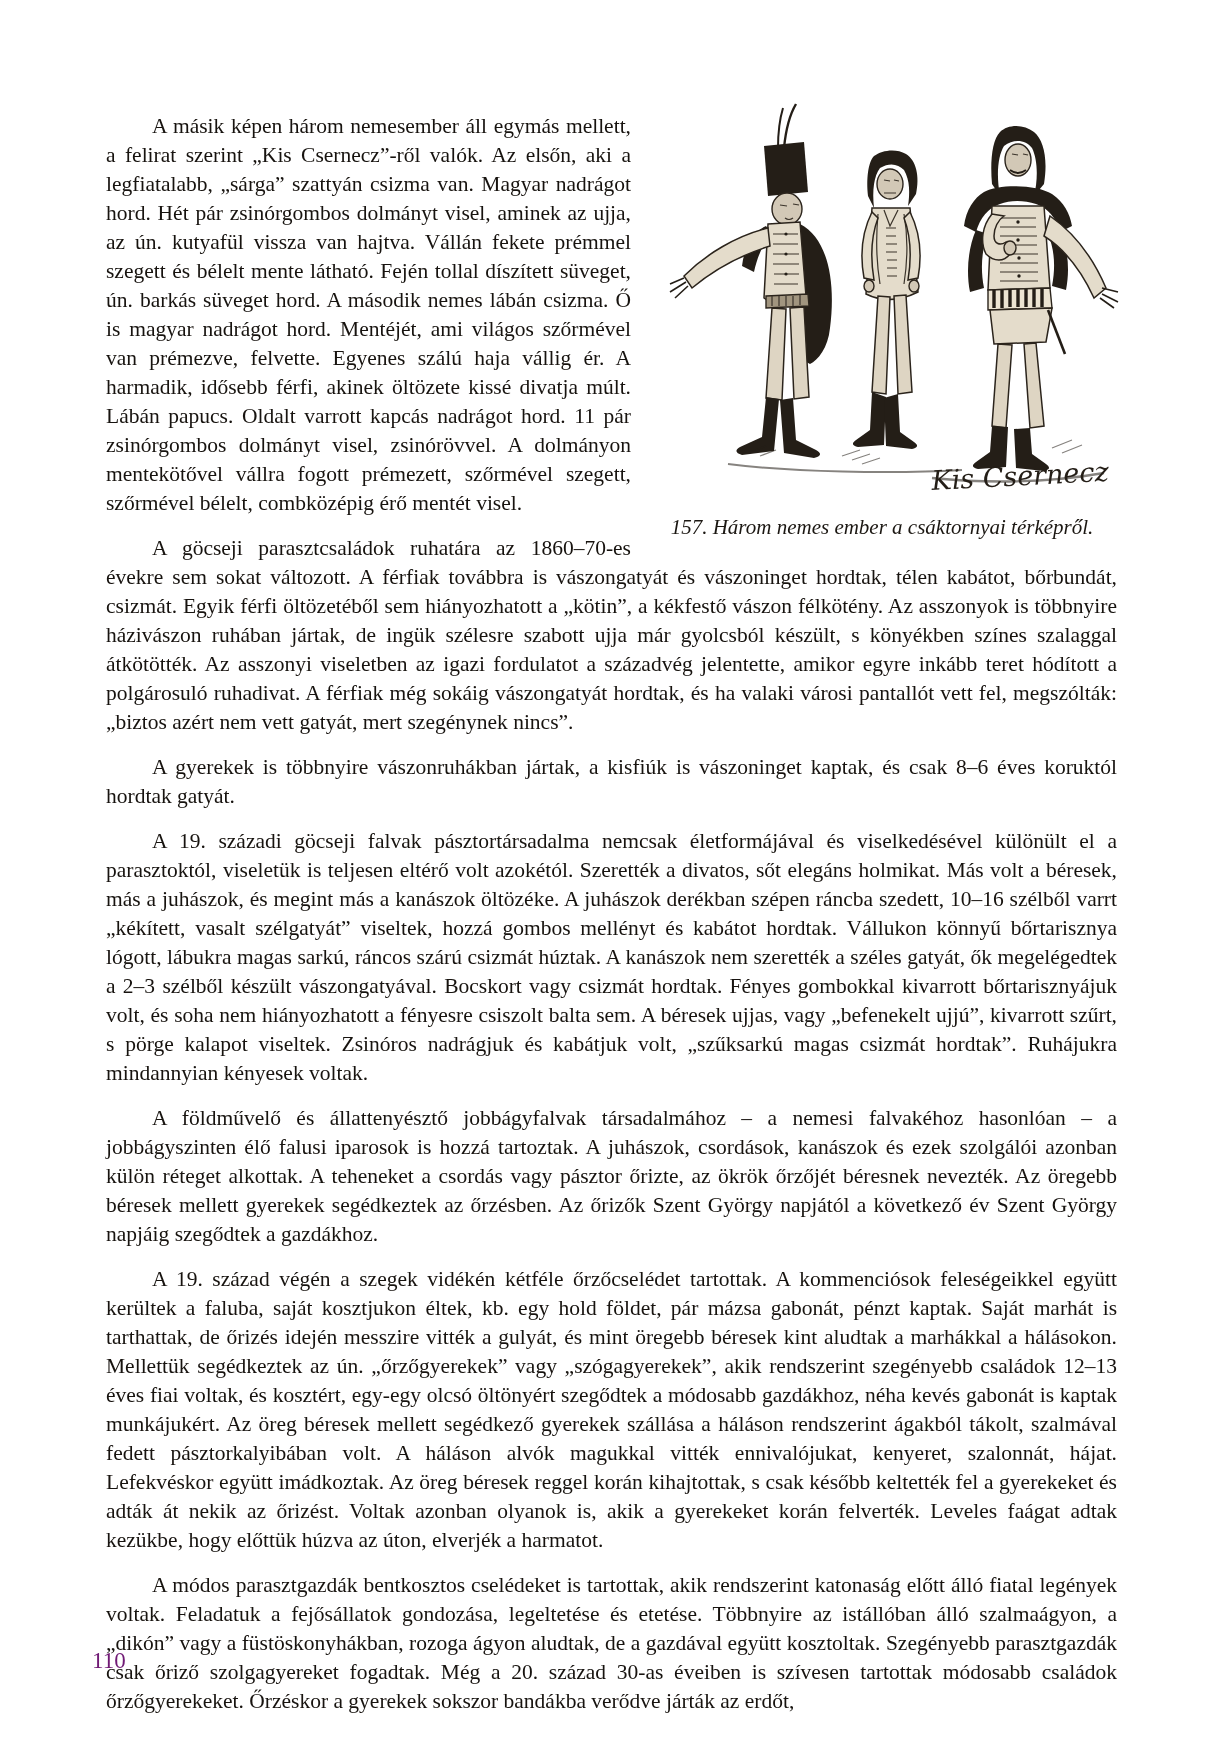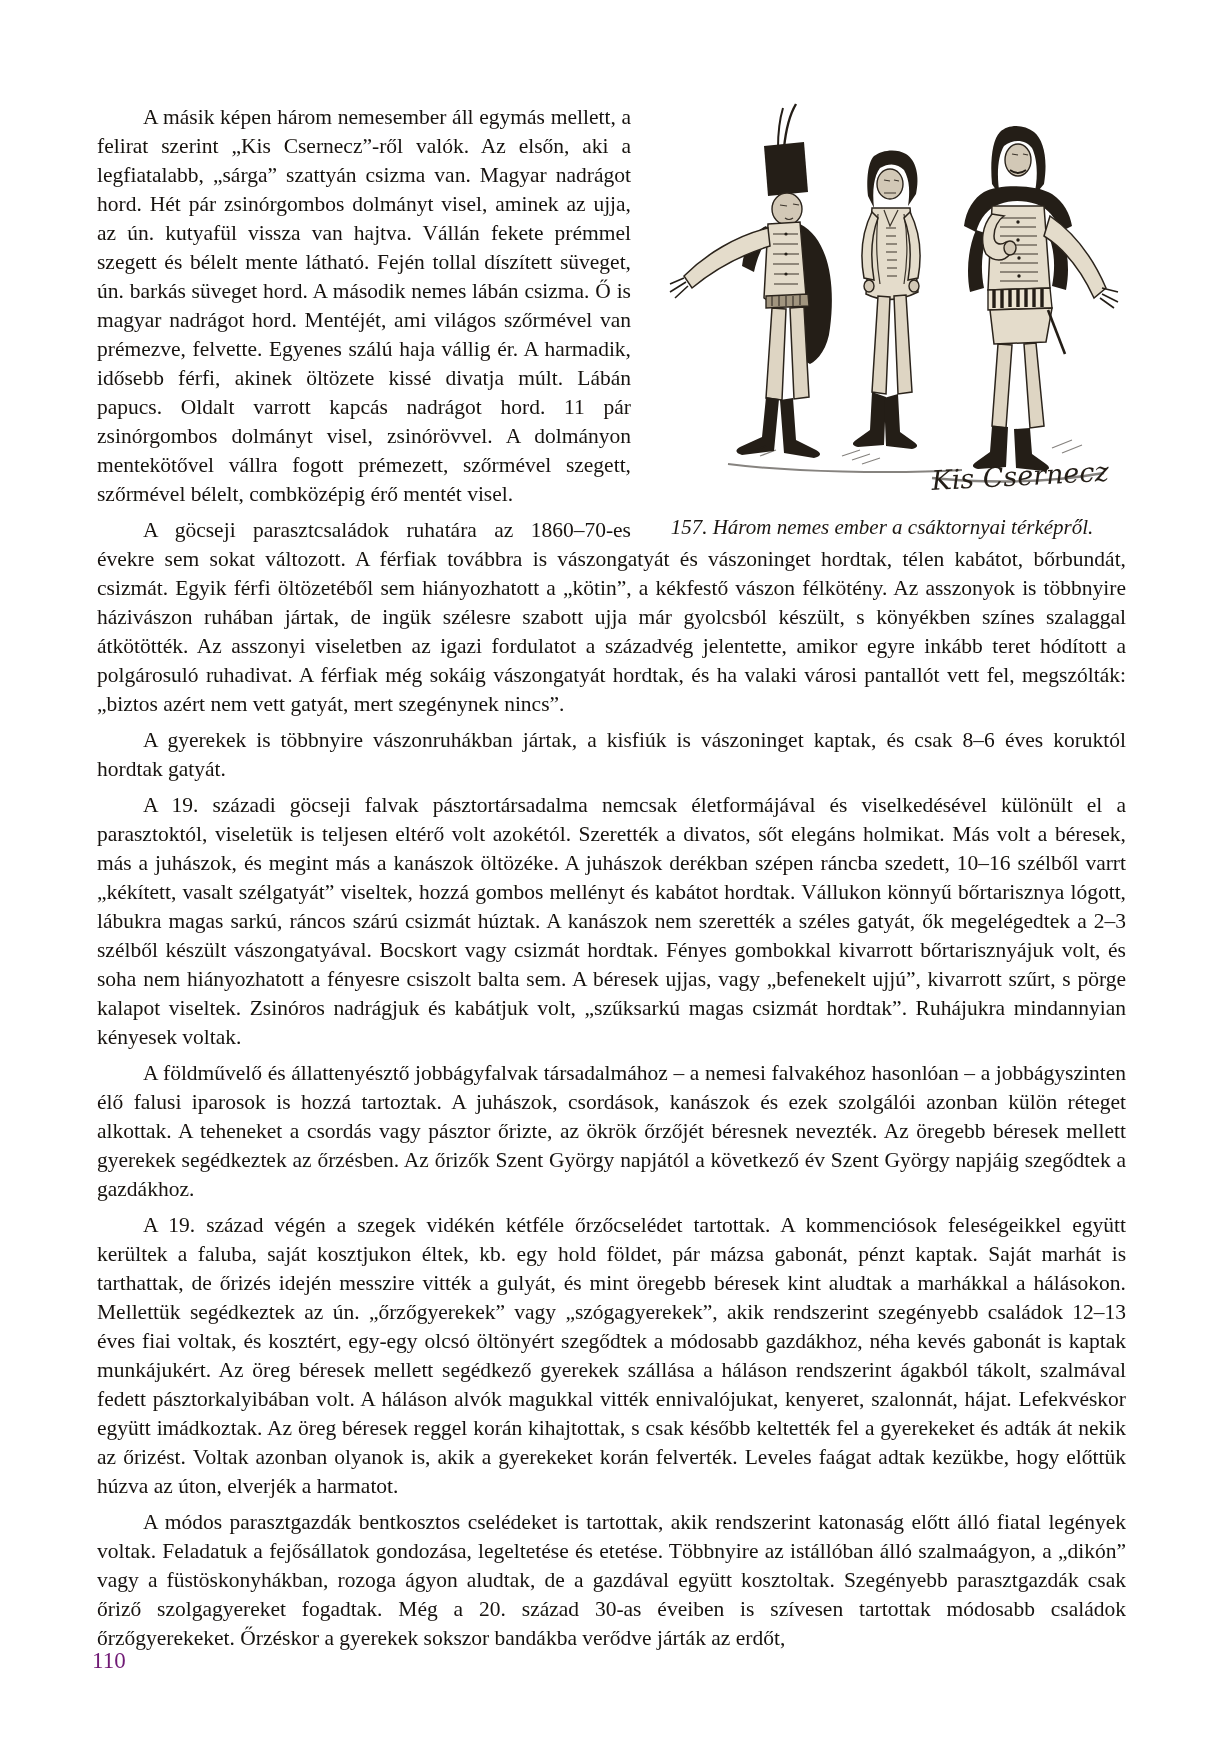--- a/index.html
+++ b/index.html
@@ -27,21 +27,21 @@
   .figure-caption{
     display:block;
     font-style:italic;
     font-size:21px;
     line-height:26px;
     margin-top:18px;
     color:#1b1712;
     text-align:center;
   }
   p.para{
-    margin:7px;
+    margin:16px;
     text-indent:46px;
     text-align:justify;
     font-size:21.5px;
     line-height:29px;
     hyphens:auto;
   }
   .page-number{
     position:absolute;
     left:92px;top:1648px;
     font-size:23px;

